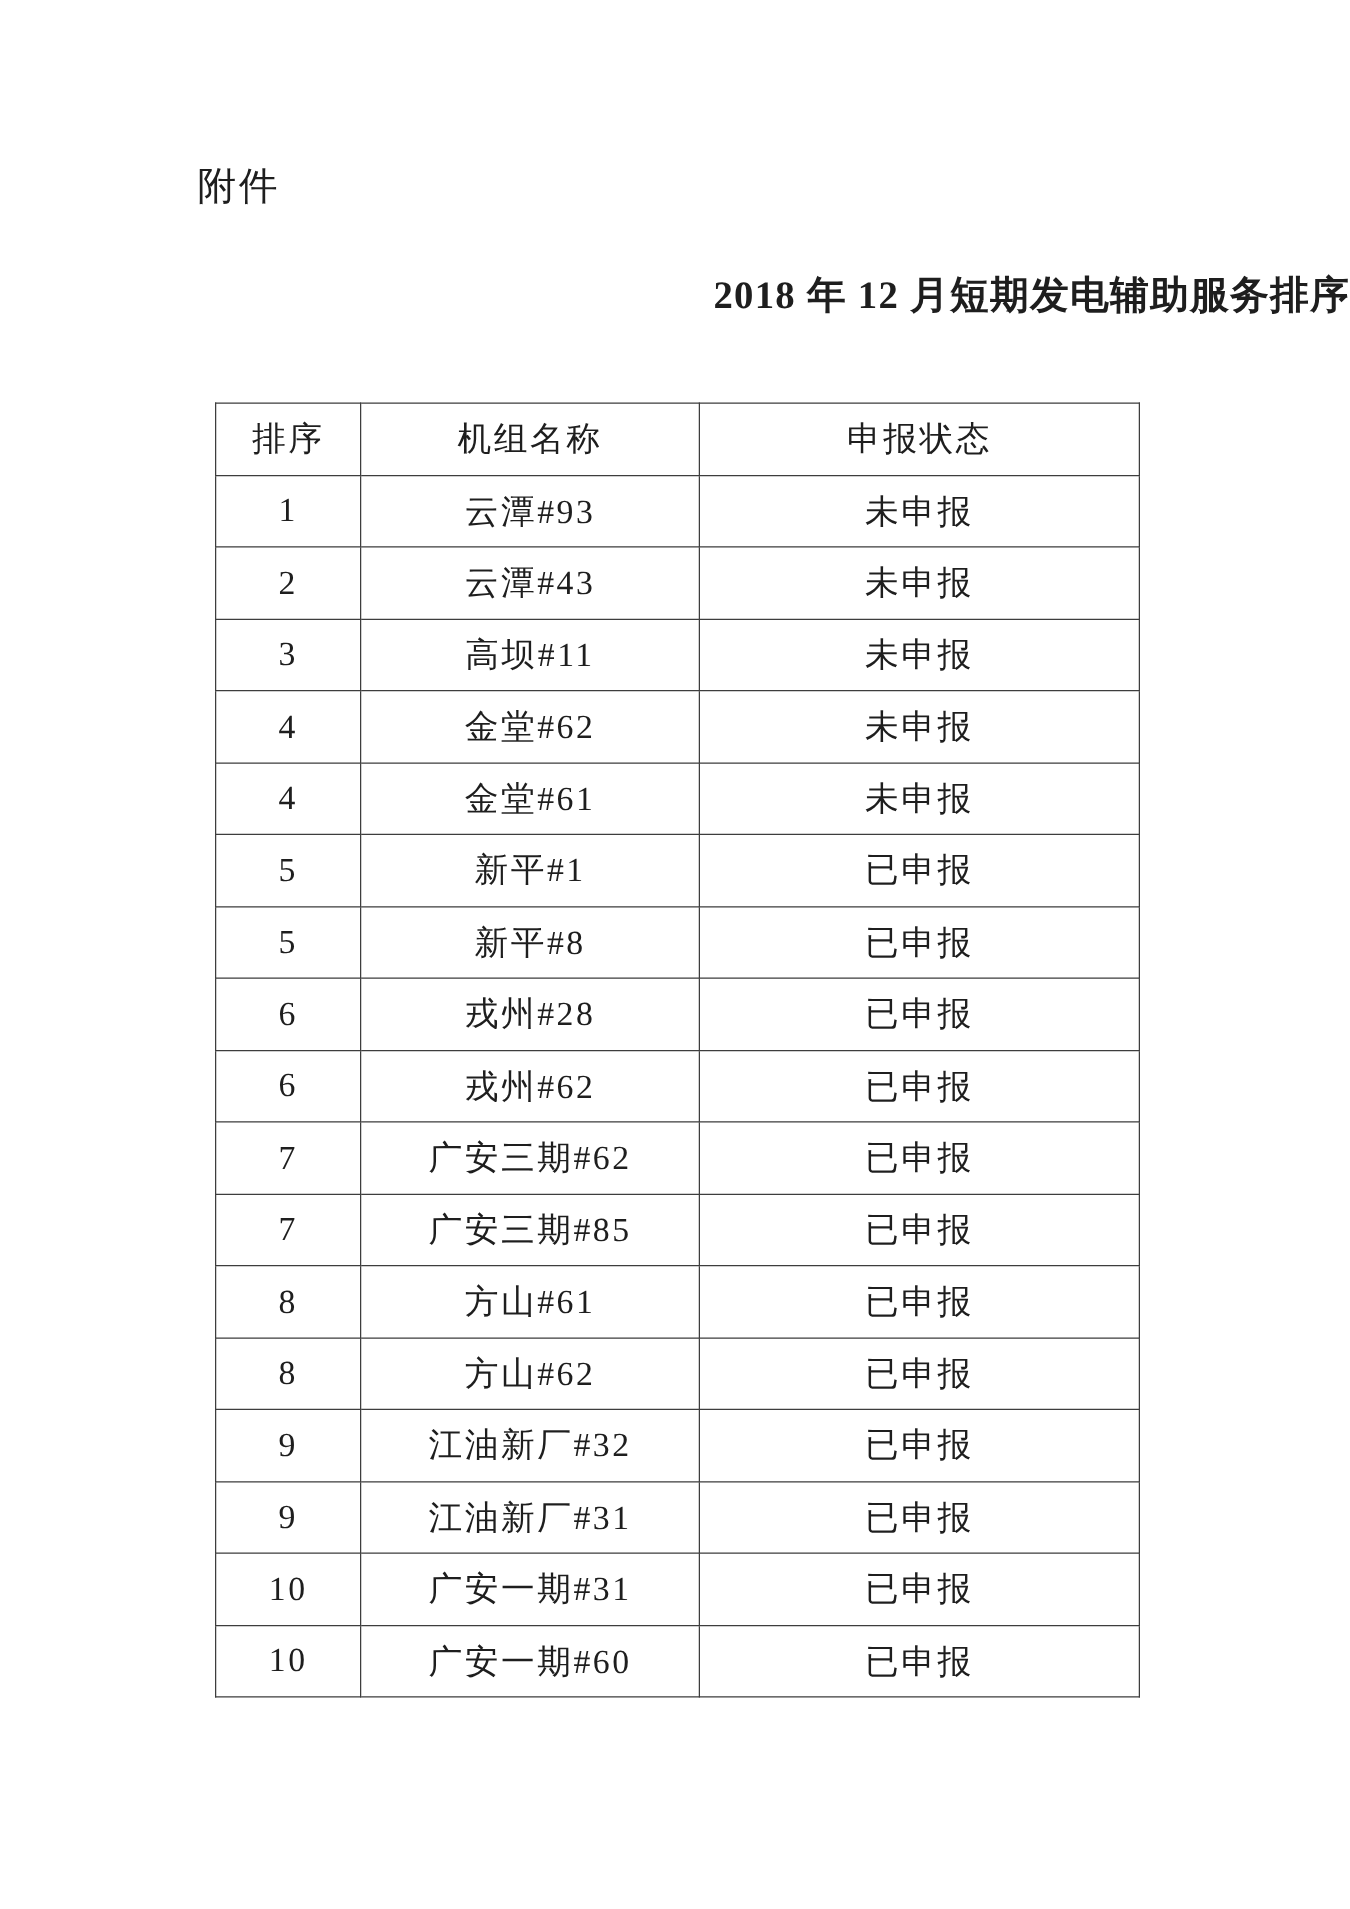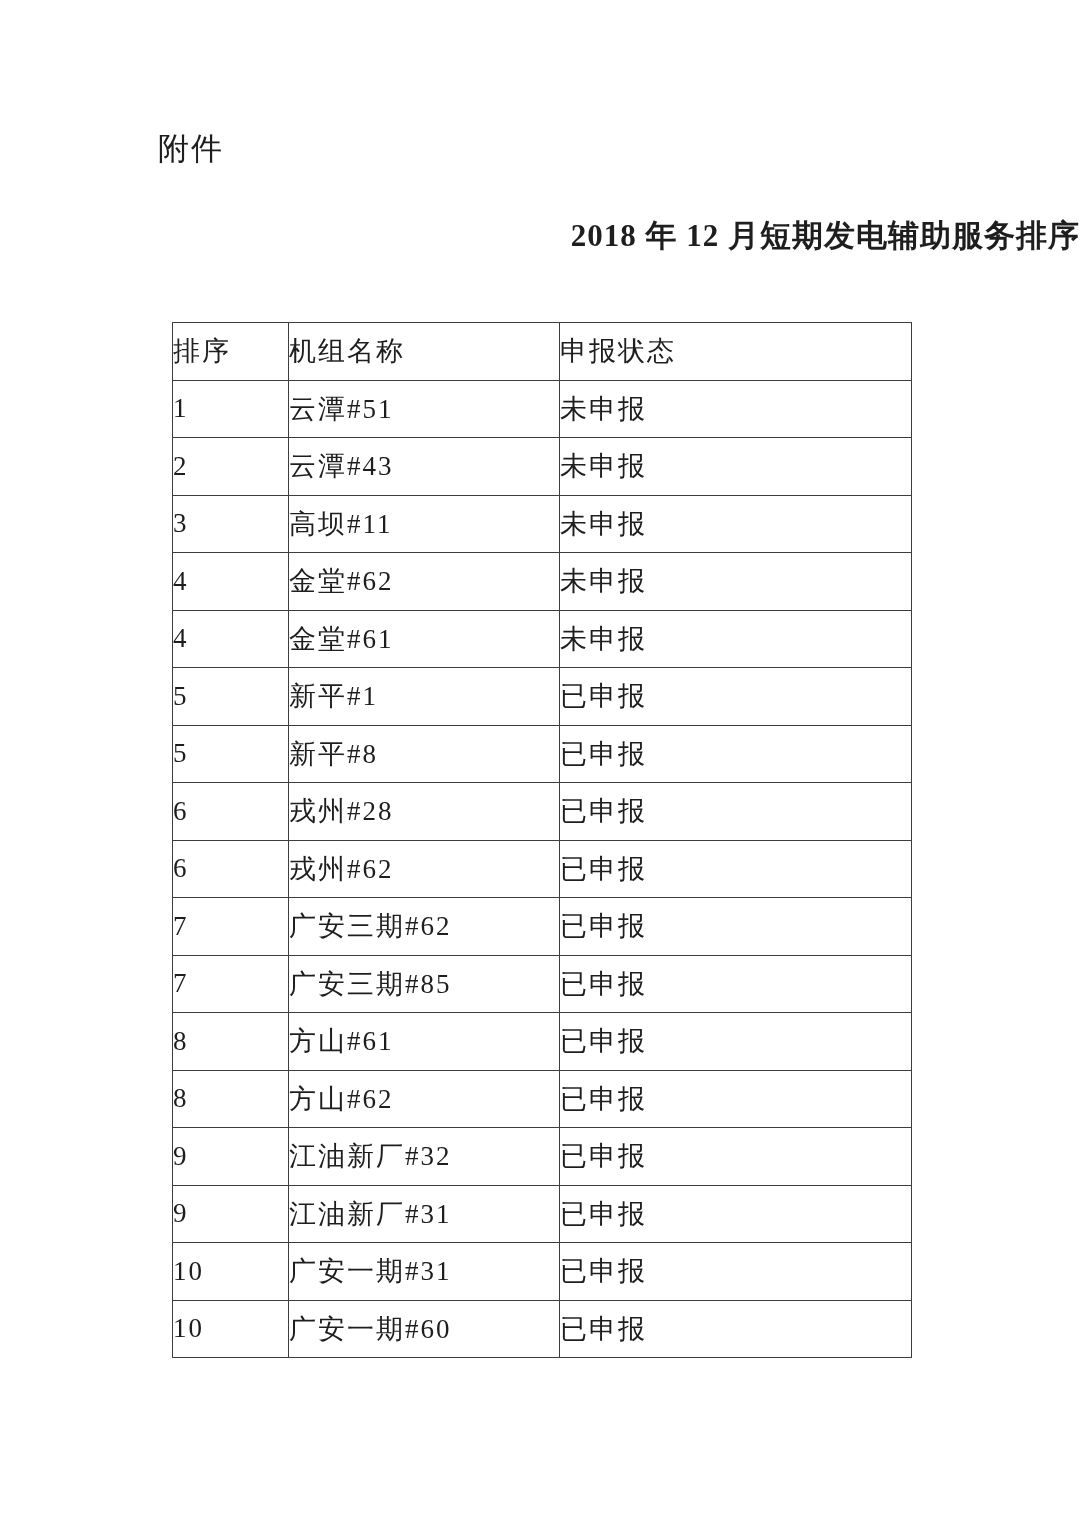--- a/index.html
+++ b/index.html
@@ -39,21 +39,21 @@
     height: 1036px;
     border-collapse: collapse;
     table-layout: fixed;
   }
   .ranking-table col.col-rank   { width: 116px; }
   .ranking-table col.col-unit   { width: 271px; }
   .ranking-table col.col-status { width: 352px; }
   .ranking-table th,
   .ranking-table td {
     border: 1px solid #3d3d3d;
-    text-align: left;
+    text-align: center;
     vertical-align: middle;
     font-size: 27px;
     font-weight: normal;
     letter-spacing: 2px;
     padding: 0;
   }
   .ranking-table tr { height: 57.5px; }
 </style>
 </head>
 <body>
@@ -71,21 +71,21 @@
   <thead>
     <tr>
       <th>排序</th>
       <th>机组名称</th>
       <th>申报状态</th>
     </tr>
   </thead>
   <tbody id="table-body">
     <tr>
       <td>1</td>
-      <td>云潭#51</td>
+      <td>云潭#93</td>
       <td>未申报</td>
     </tr>
     <tr>
       <td>2</td>
       <td>云潭#43</td>
       <td>未申报</td>
     </tr>
     <tr>
       <td>3</td>
       <td>高坝#11</td>

